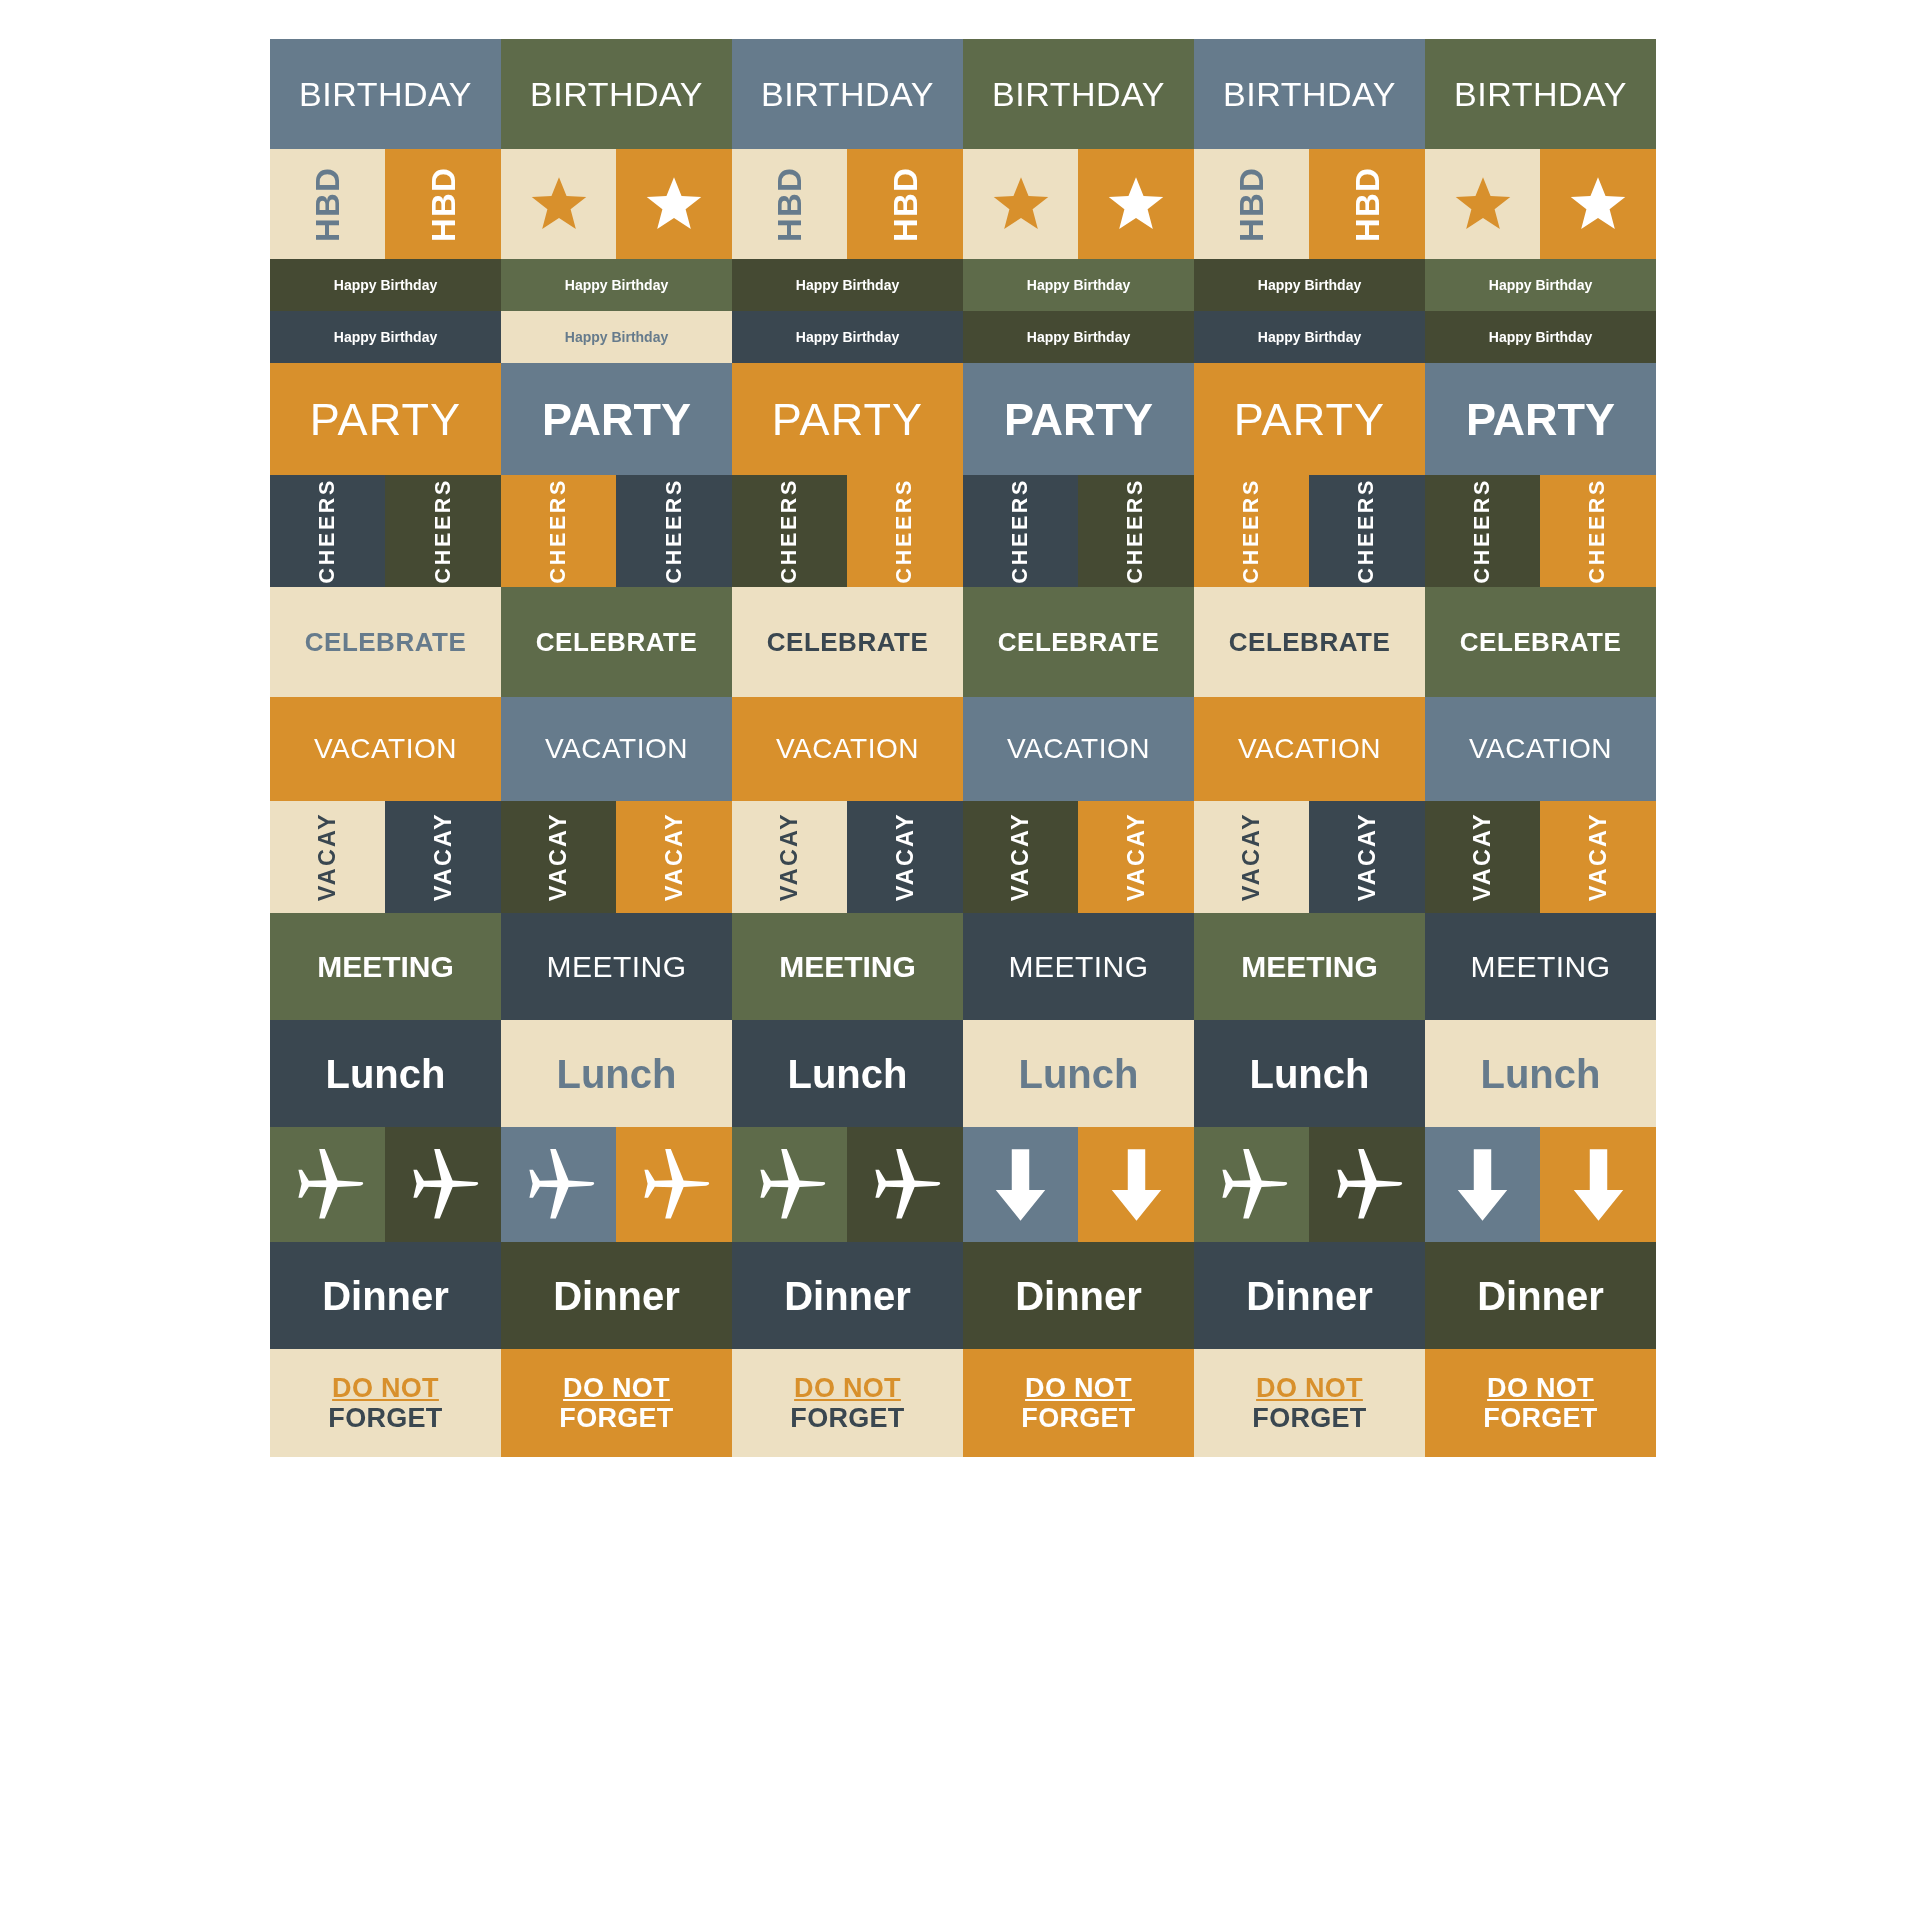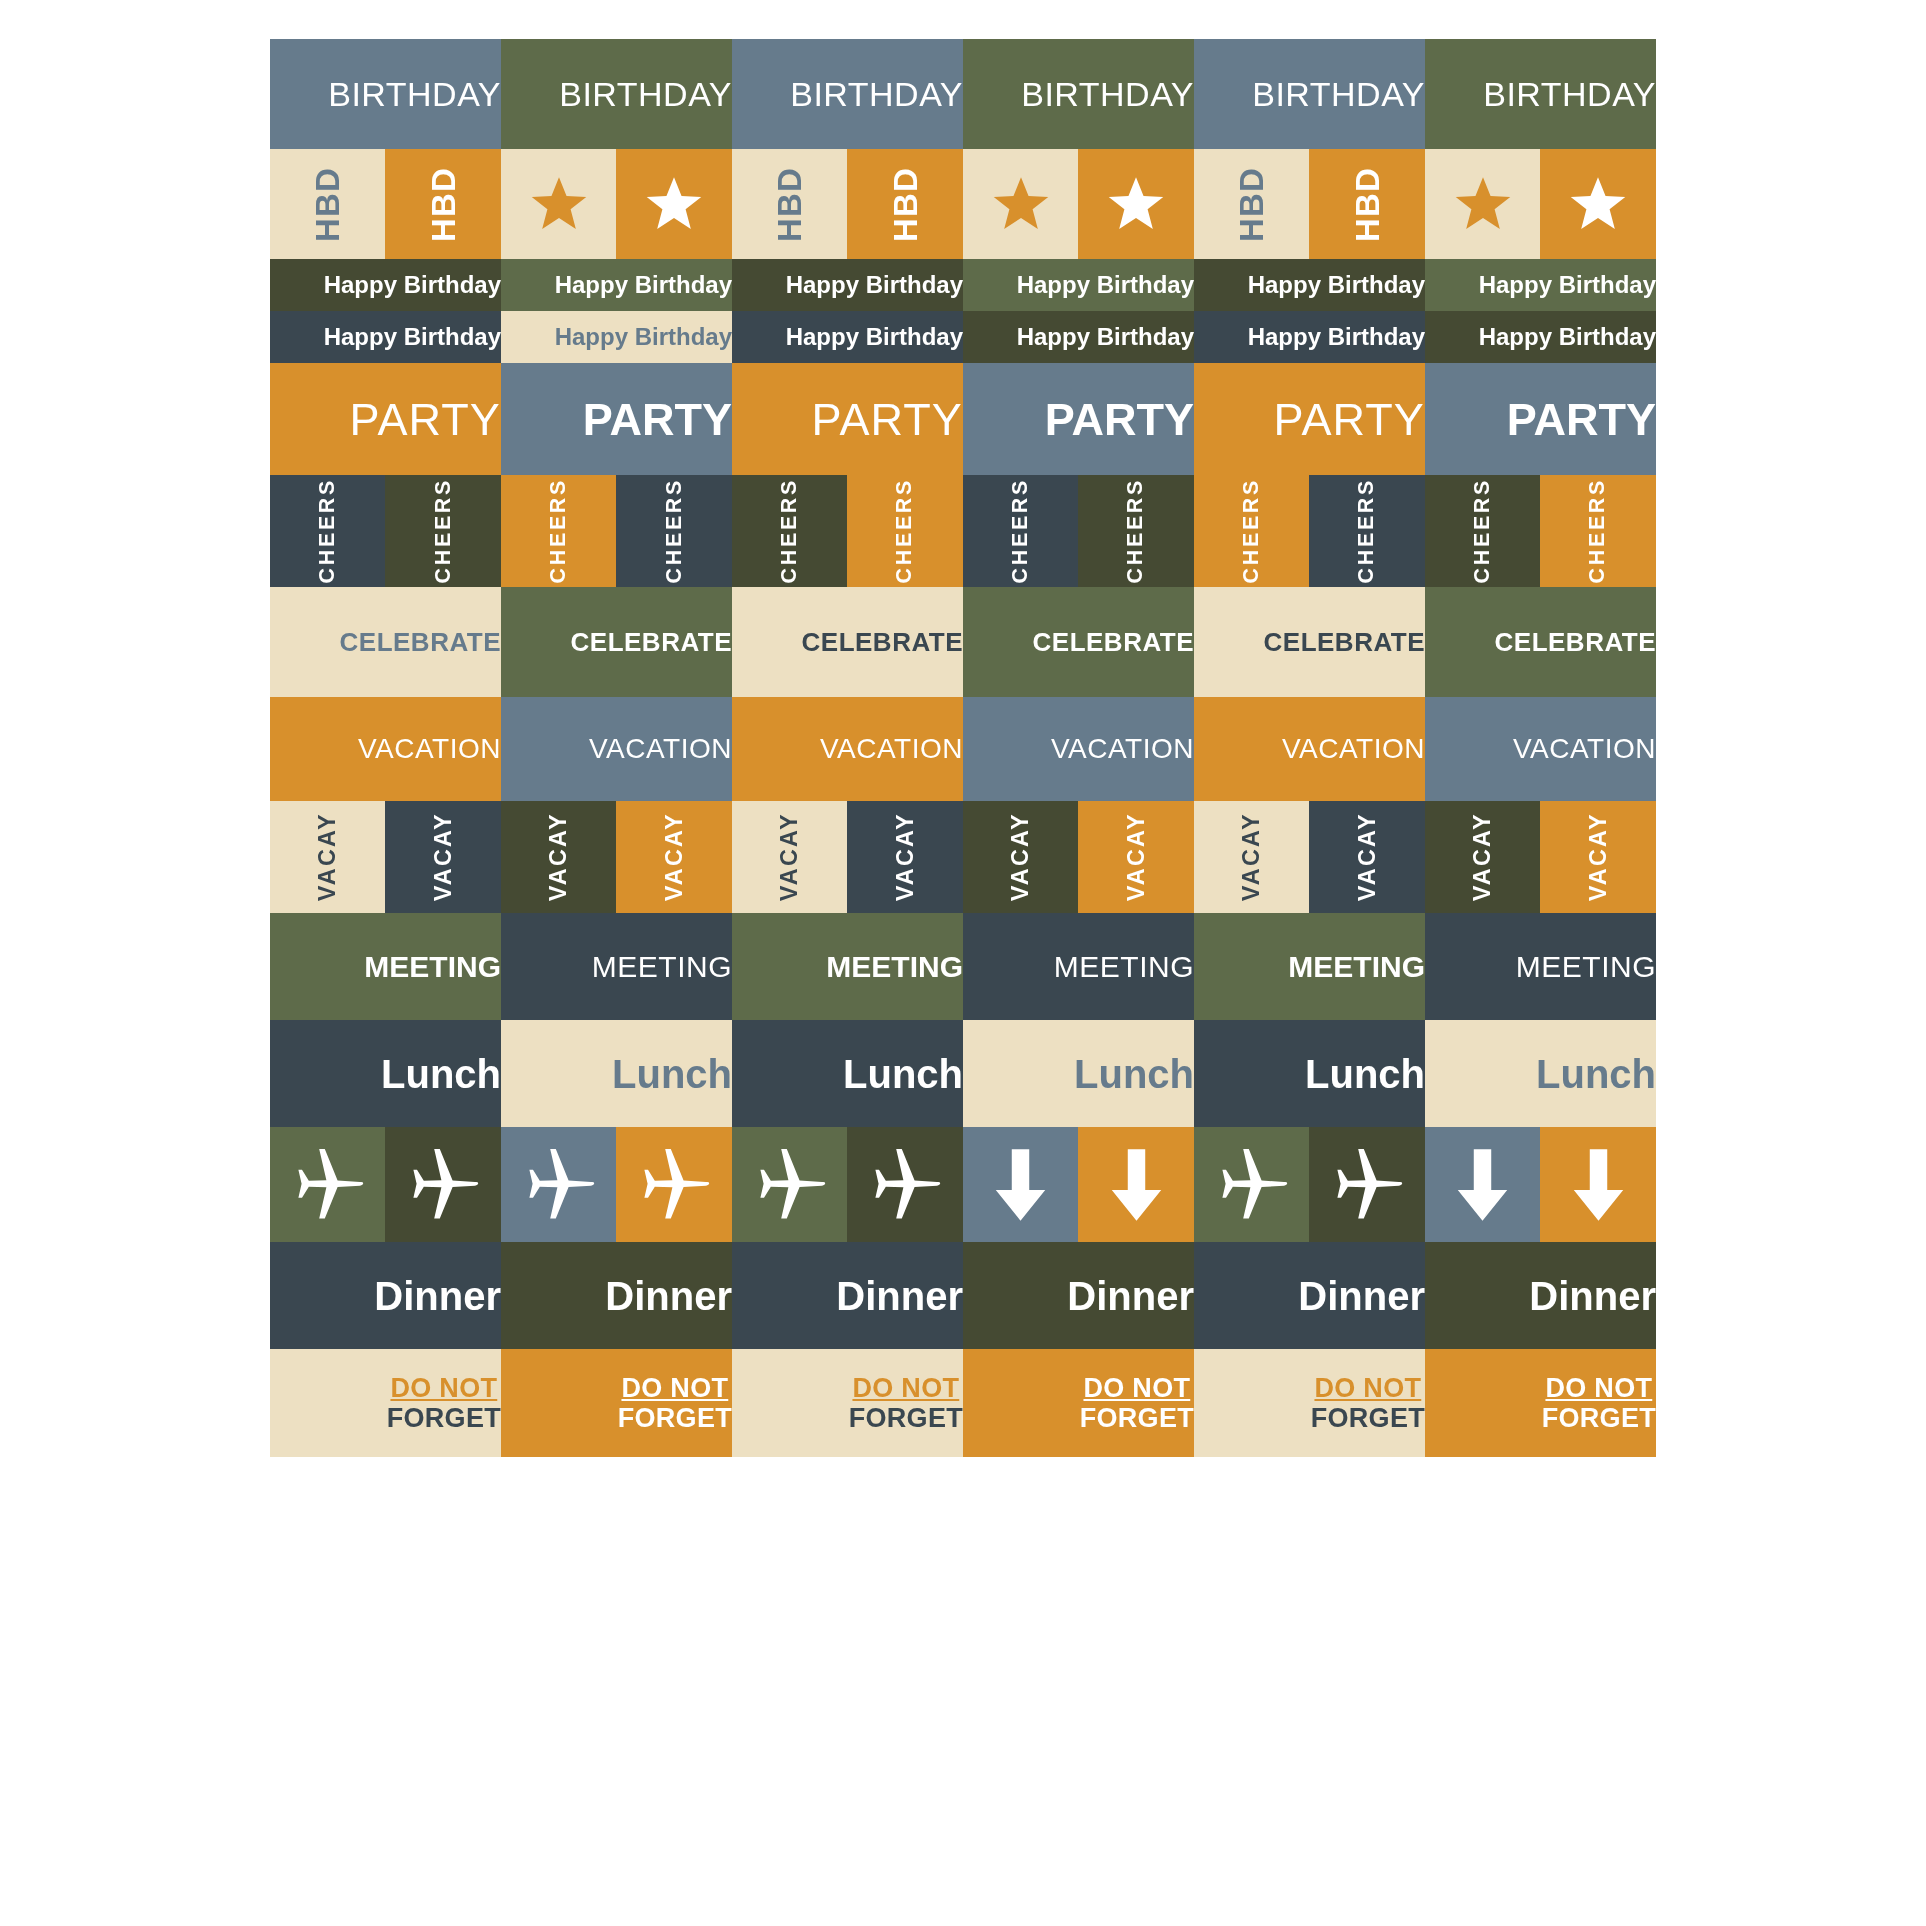--- a/index.html
+++ b/index.html
@@ -19,27 +19,27 @@
   .r-celebrate{height:110px;}
   .r-vacation{height:104px;}
   .r-vacay{height:112px;}
   .r-meeting{height:107px;}
   .r-lunch{height:107px;}
   .r-icons{height:115px;}
   .r-dinner{height:107px;}
   .r-dnf{height:108px;}
 
   
-  .c6{width:16.6667%;justify-content:flex-end;}
+  .c6{width:16.6667%;}
   .c12{width:8.3333%;}
 
   
   .t-birthday{font-size:34px;font-weight:400;letter-spacing:0.5px;font-stretch:condensed;}
   .t-hbd{font-size:33px;font-weight:700;letter-spacing:1.1px;transform:rotate(-90deg);}
-  .t-hb{font-size:24px;font-weight:700;letter-spacing:0px;}
+  .t-hb{font-size:14px;font-weight:700;letter-spacing:0px;}
   .t-party-light{font-size:45px;font-weight:300;letter-spacing:1.1px;}
   .t-party-bold{font-size:45px;font-weight:700;letter-spacing:0px;}
   .t-cheers{font-size:21.4px;font-weight:700;letter-spacing:2.7px;transform:rotate(-90deg);}
   .t-celebrate{font-size:26px;font-weight:700;letter-spacing:0.5px;}
   .t-vacation{font-size:28px;font-weight:400;letter-spacing:0.5px;}
   .t-vacay{font-size:23.5px;font-weight:700;letter-spacing:2.1px;transform:rotate(-90deg);}
   .t-meeting-bold{font-size:30px;font-weight:700;letter-spacing:0px;}
   .t-meeting-light{font-size:30px;font-weight:300;letter-spacing:0.5px;}
   .t-lunch{font-size:40px;font-weight:700;}
   .t-dinner{font-size:40px;font-weight:700;}

